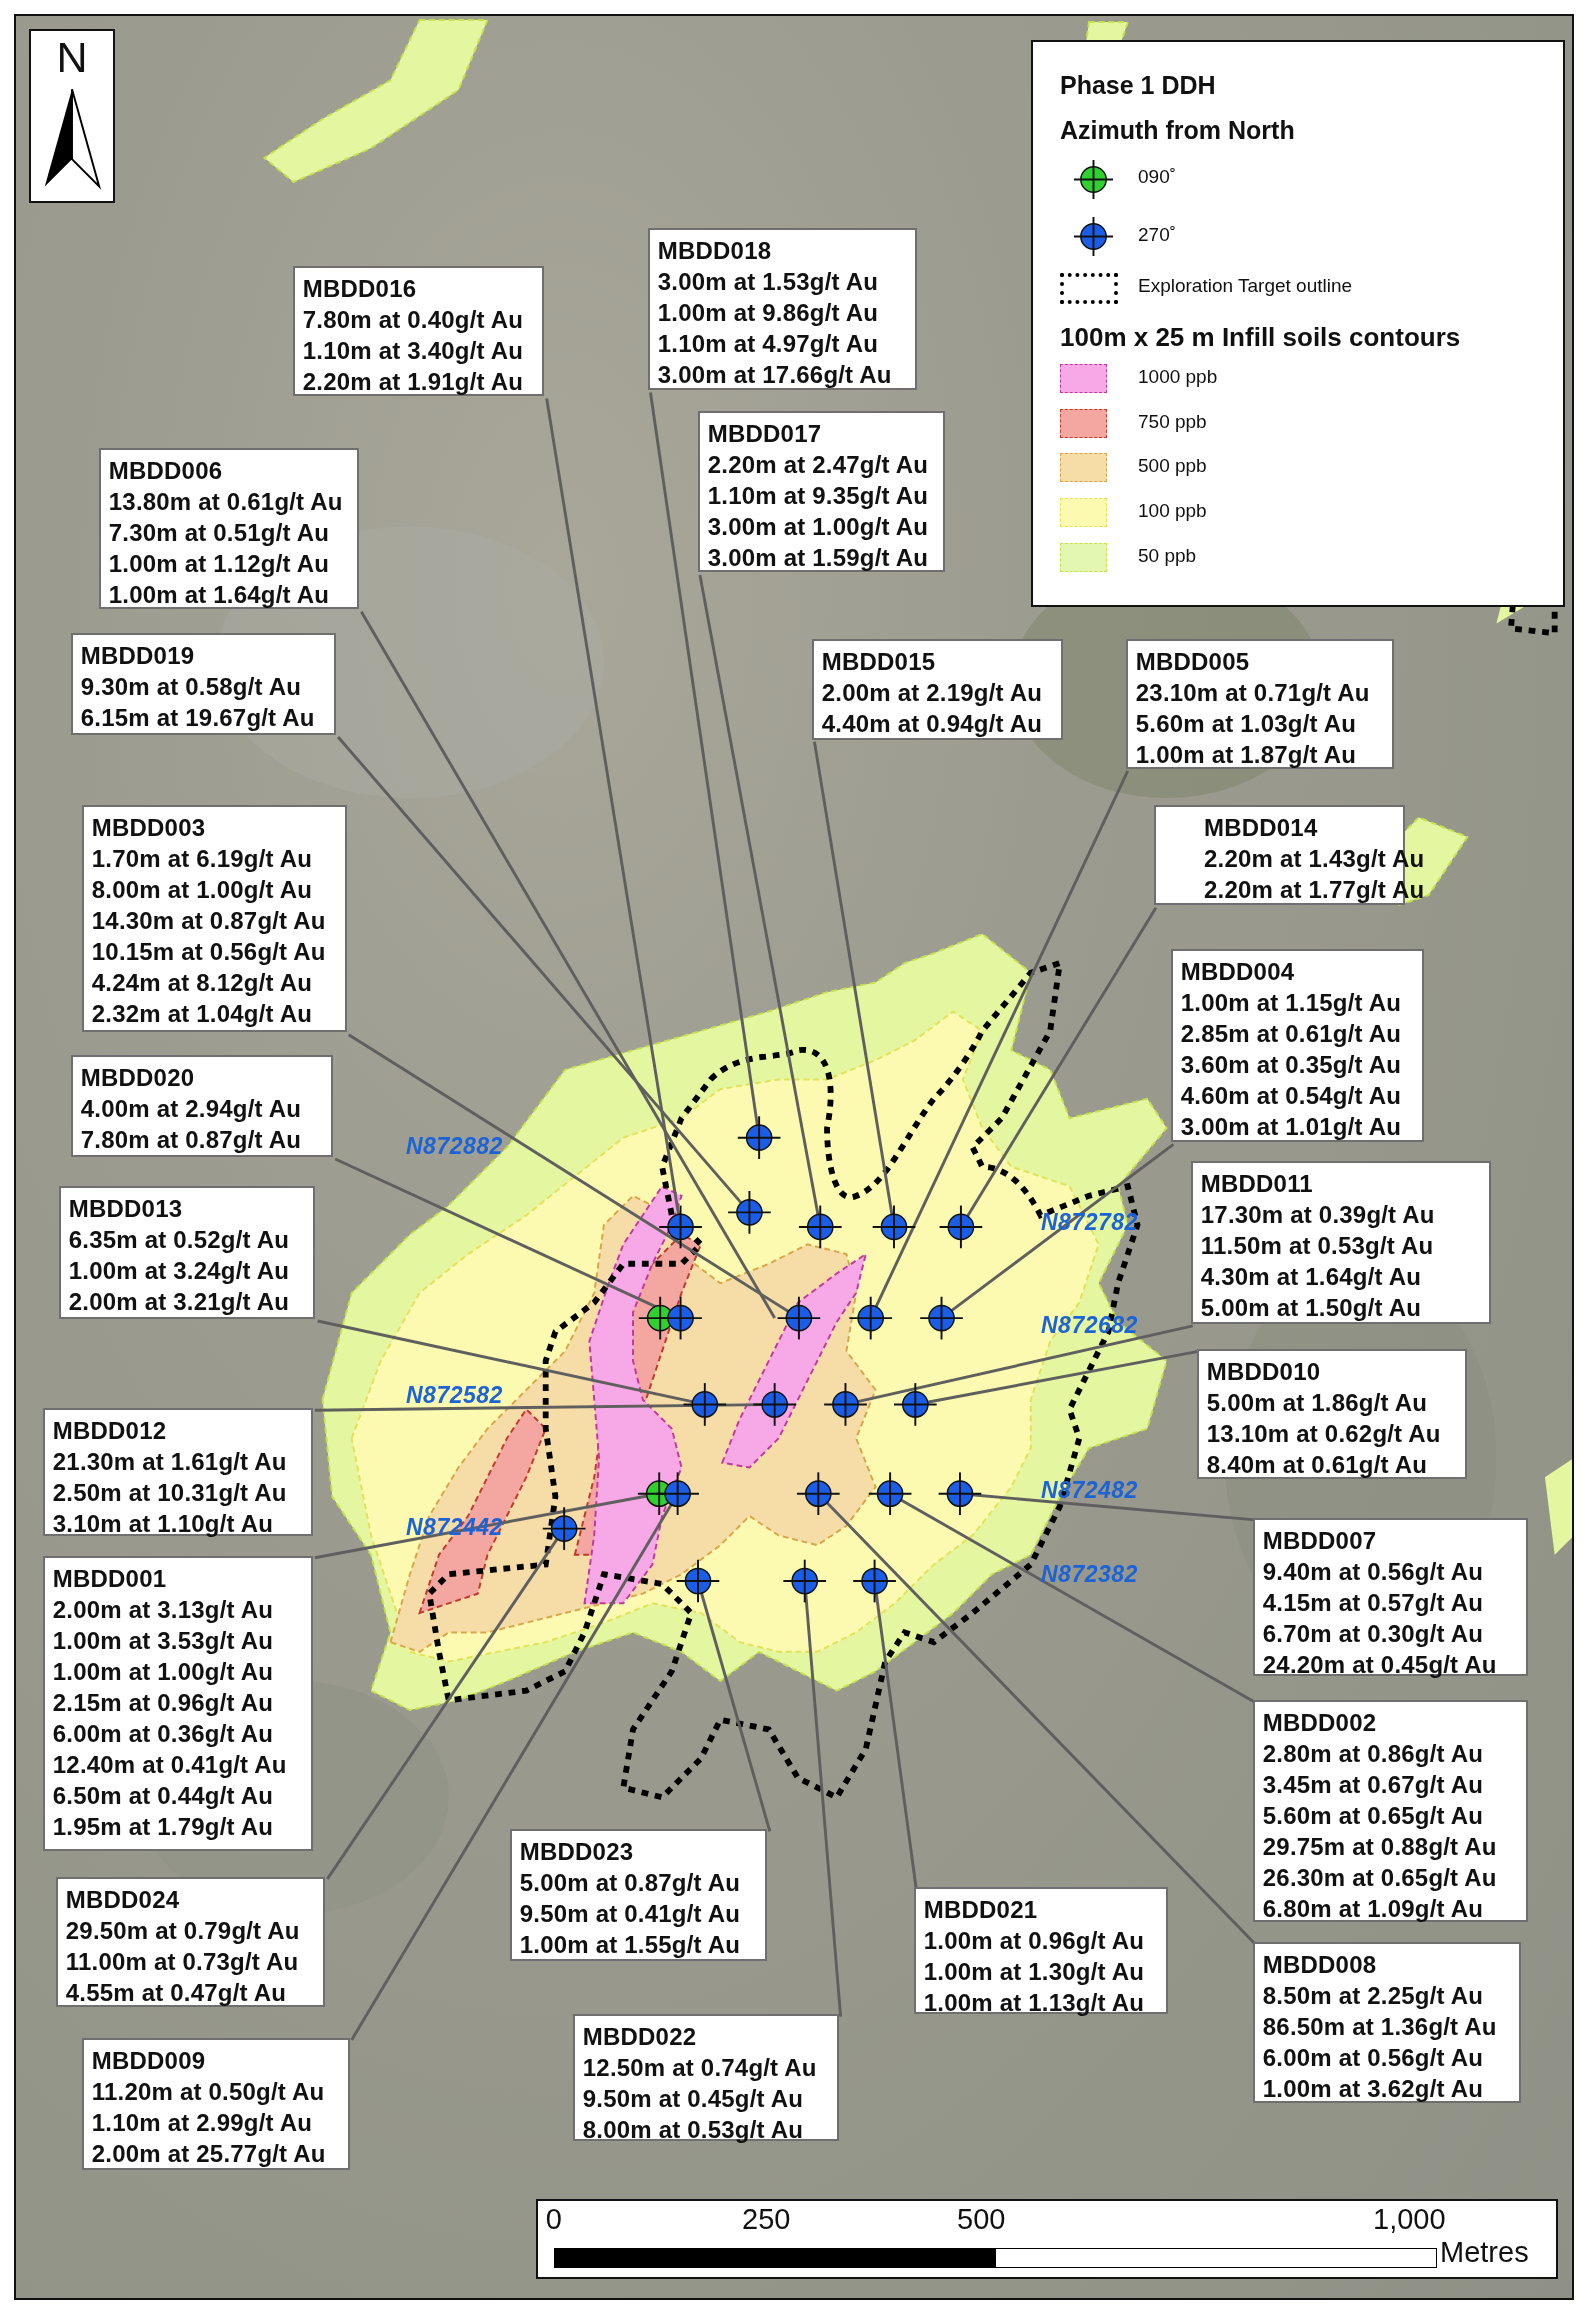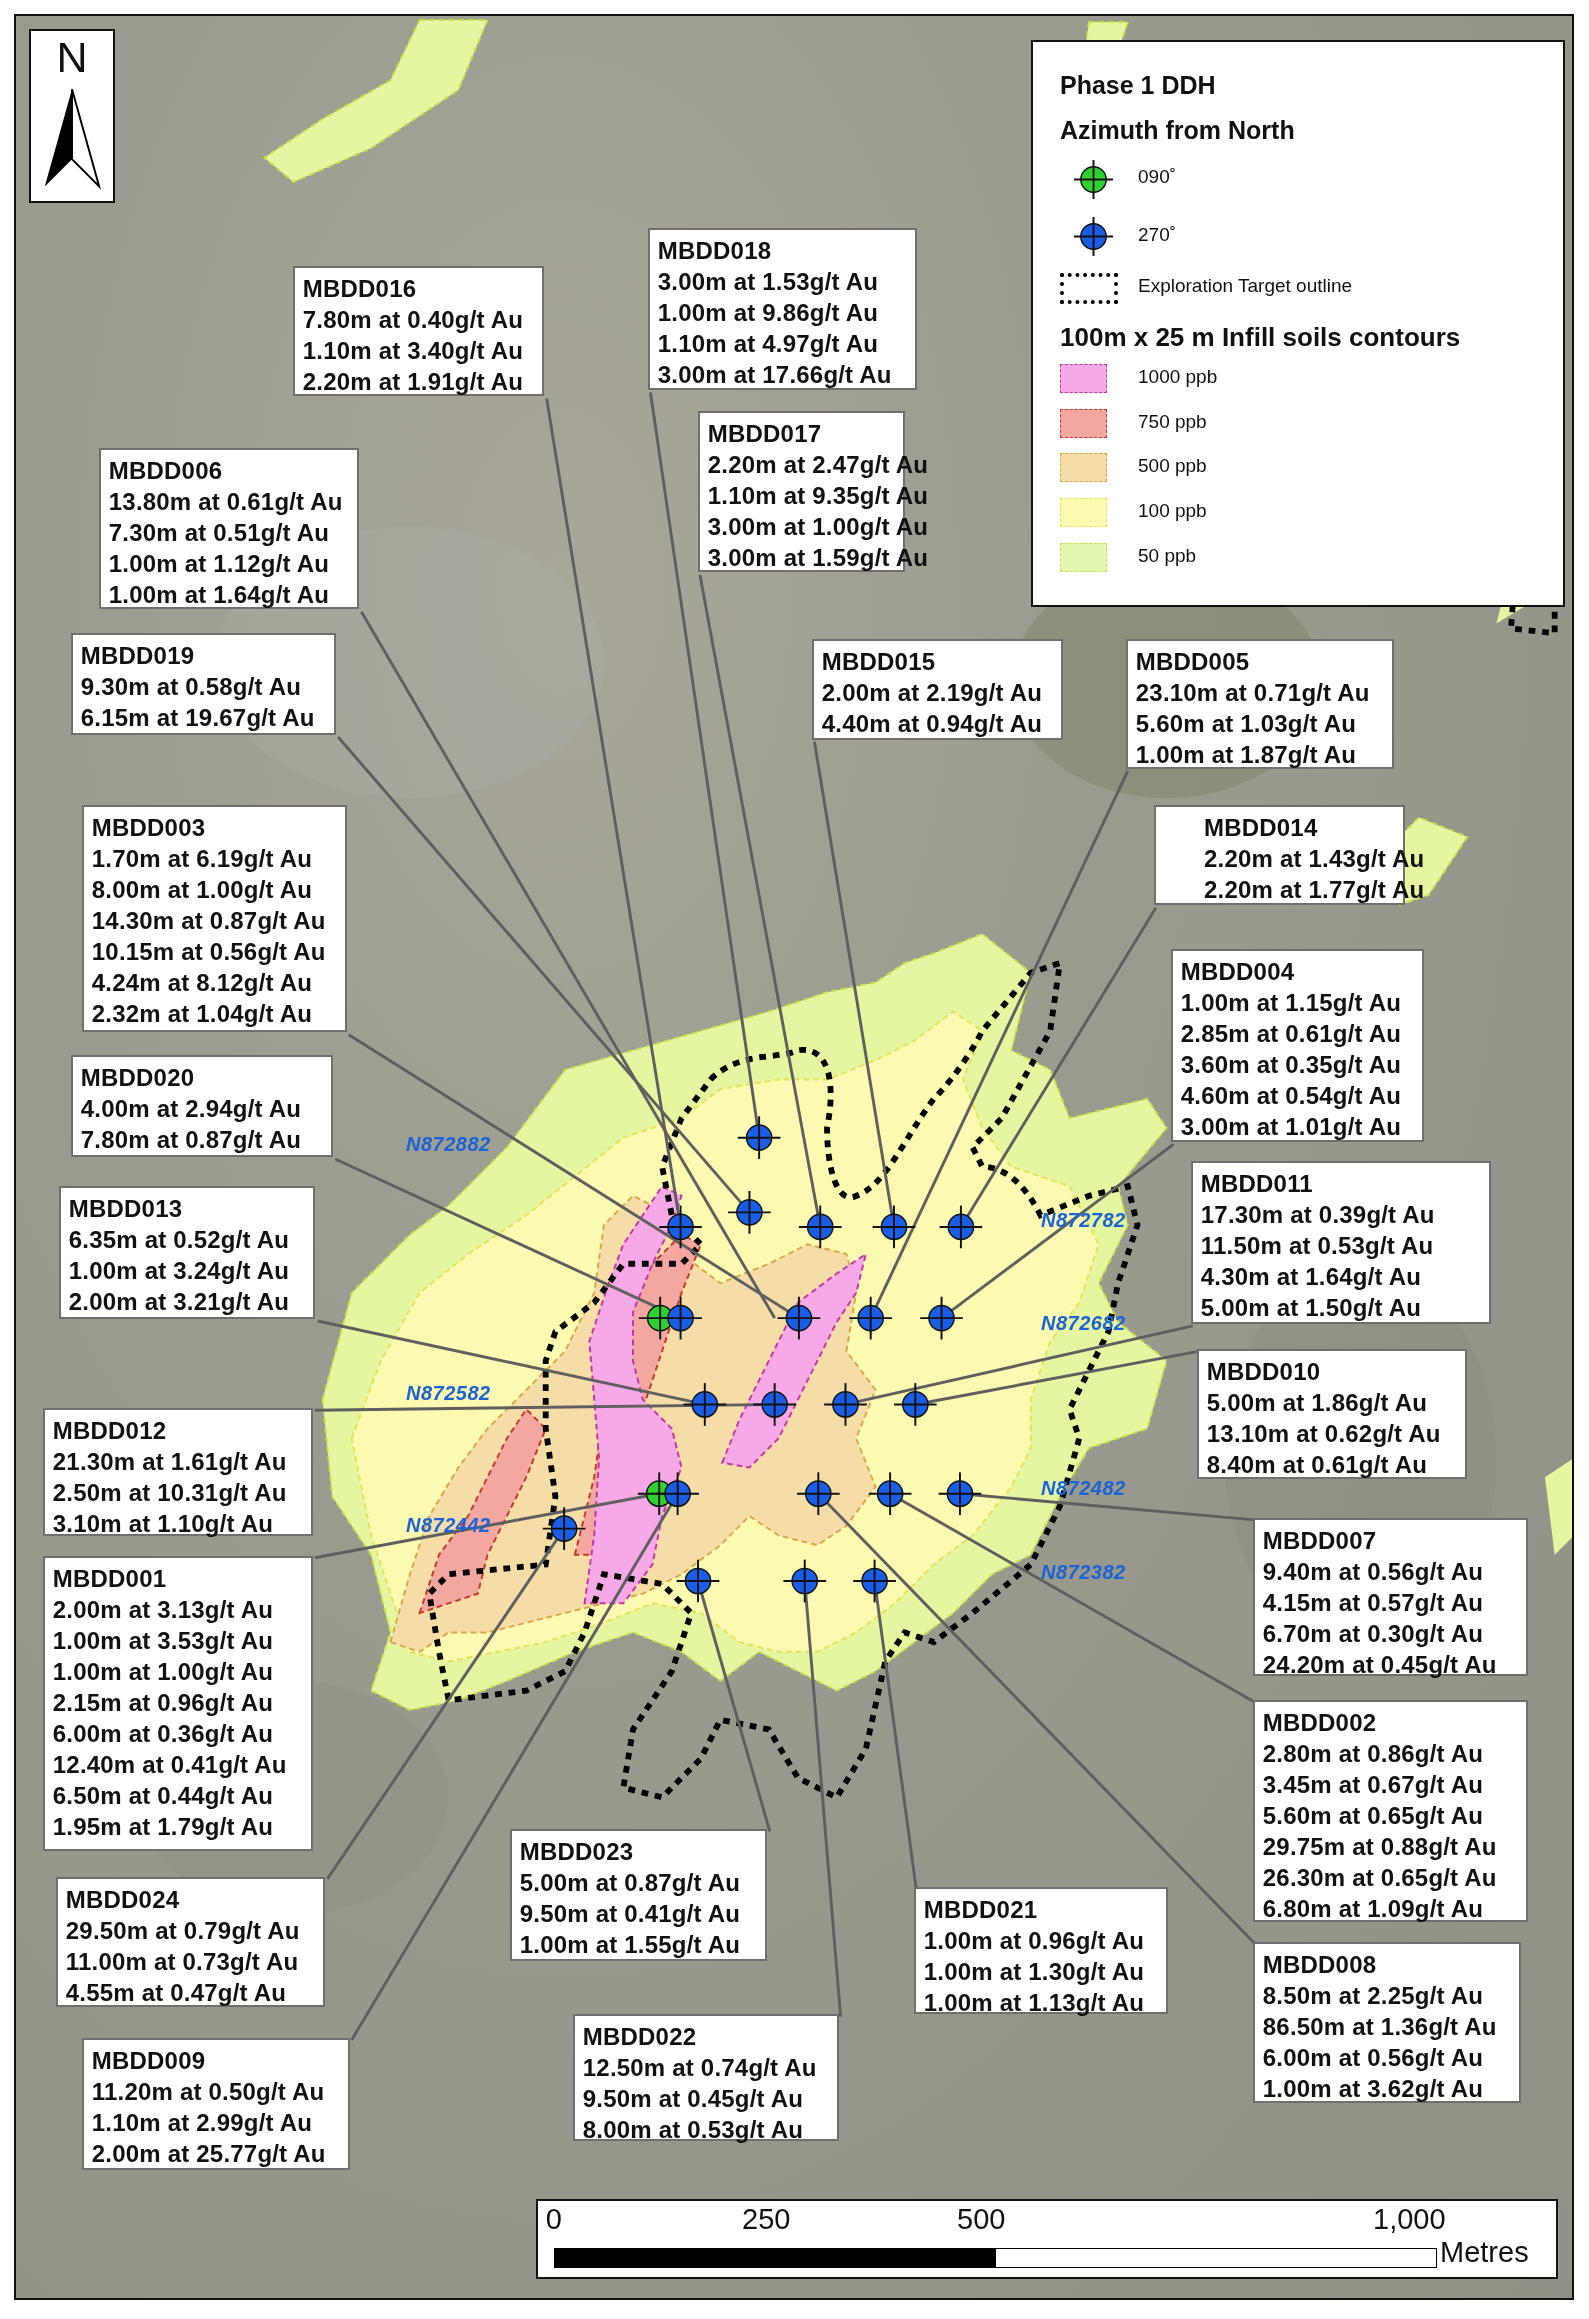--- a/index.html
+++ b/index.html
@@ -39,21 +39,21 @@
     background: #ffffff; border: 2.9px solid #111; box-sizing: border-box; margin-top: 20px;
   }
   .legend .lg-title { position: absolute; left: 27px; font-weight: bold; font-size: 25px; color: #111; }
   .legend .lg-text { position: absolute; font-size: 19px; color: #111; }
   .legend .swatch {
     position: absolute; left: 27px; width: 47px; height: 29px; box-sizing: border-box;
     border: 1.9px dashed;
   }
   .northing {
     position: absolute; color: #1c63d6; font-weight: bold; font-style: italic;
-    font-size: 20px; letter-spacing: 0.5px;
+    font-size: 23px; letter-spacing: 0.5px;
   }
   .scalebar {
     position: absolute; left: 536px; top: 2199px; width: 1022px; height: 80px;
     background: #fff; border: 2.9px solid #111; box-sizing: border-box;
   }
   .scalebar .tick { position: absolute; top: 1.9px; font-size: 29px; color: #111; }
   .scalebar .bar-black { position: absolute; left: 15.5px; top: 47px; width: 442px; height: 20.4px; background: #000; }
   .scalebar .bar-white { position: absolute; left: 457px; top: 47px; width: 442px; height: 20.4px; background: #fff; border: 1.9px solid #000; box-sizing: border-box; }
   .scalebar .units { position: absolute; left: 902px; top: 35px; font-size: 29px; color: #111; }
 </style>
@@ -303,21 +303,21 @@
         <span class="intercept">1.10m at 3.40g/t Au</span>
         <span class="intercept">2.20m at 1.91g/t Au</span>
       </div>
       <div class="label-box" style="left: 648px; top: 228px; width: 269px; height: 162px;">
         <span class="hole-id">MBDD018</span>
         <span class="intercept">3.00m at 1.53g/t Au</span>
         <span class="intercept">1.00m at 9.86g/t Au</span>
         <span class="intercept">1.10m at 4.97g/t Au</span>
         <span class="intercept">3.00m at 17.66g/t Au</span>
       </div>
-      <div class="label-box" style="left: 698px; top: 411px; width: 207px; height: 161px;">
+      <div class="label-box" style="left: 698px; top: 411px; width: 247px; height: 161px;">
         <span class="hole-id">MBDD017</span>
         <span class="intercept">2.20m at 2.47g/t Au</span>
         <span class="intercept">1.10m at 9.35g/t Au</span>
         <span class="intercept">3.00m at 1.00g/t Au</span>
         <span class="intercept">3.00m at 1.59g/t Au</span>
       </div>
       <div class="label-box" style="left: 99px; top: 448px; width: 260px; height: 161px;">
         <span class="hole-id">MBDD006</span>
         <span class="intercept">13.80m at 0.61g/t Au</span>
         <span class="intercept">7.30m at 0.51g/t Au</span>

